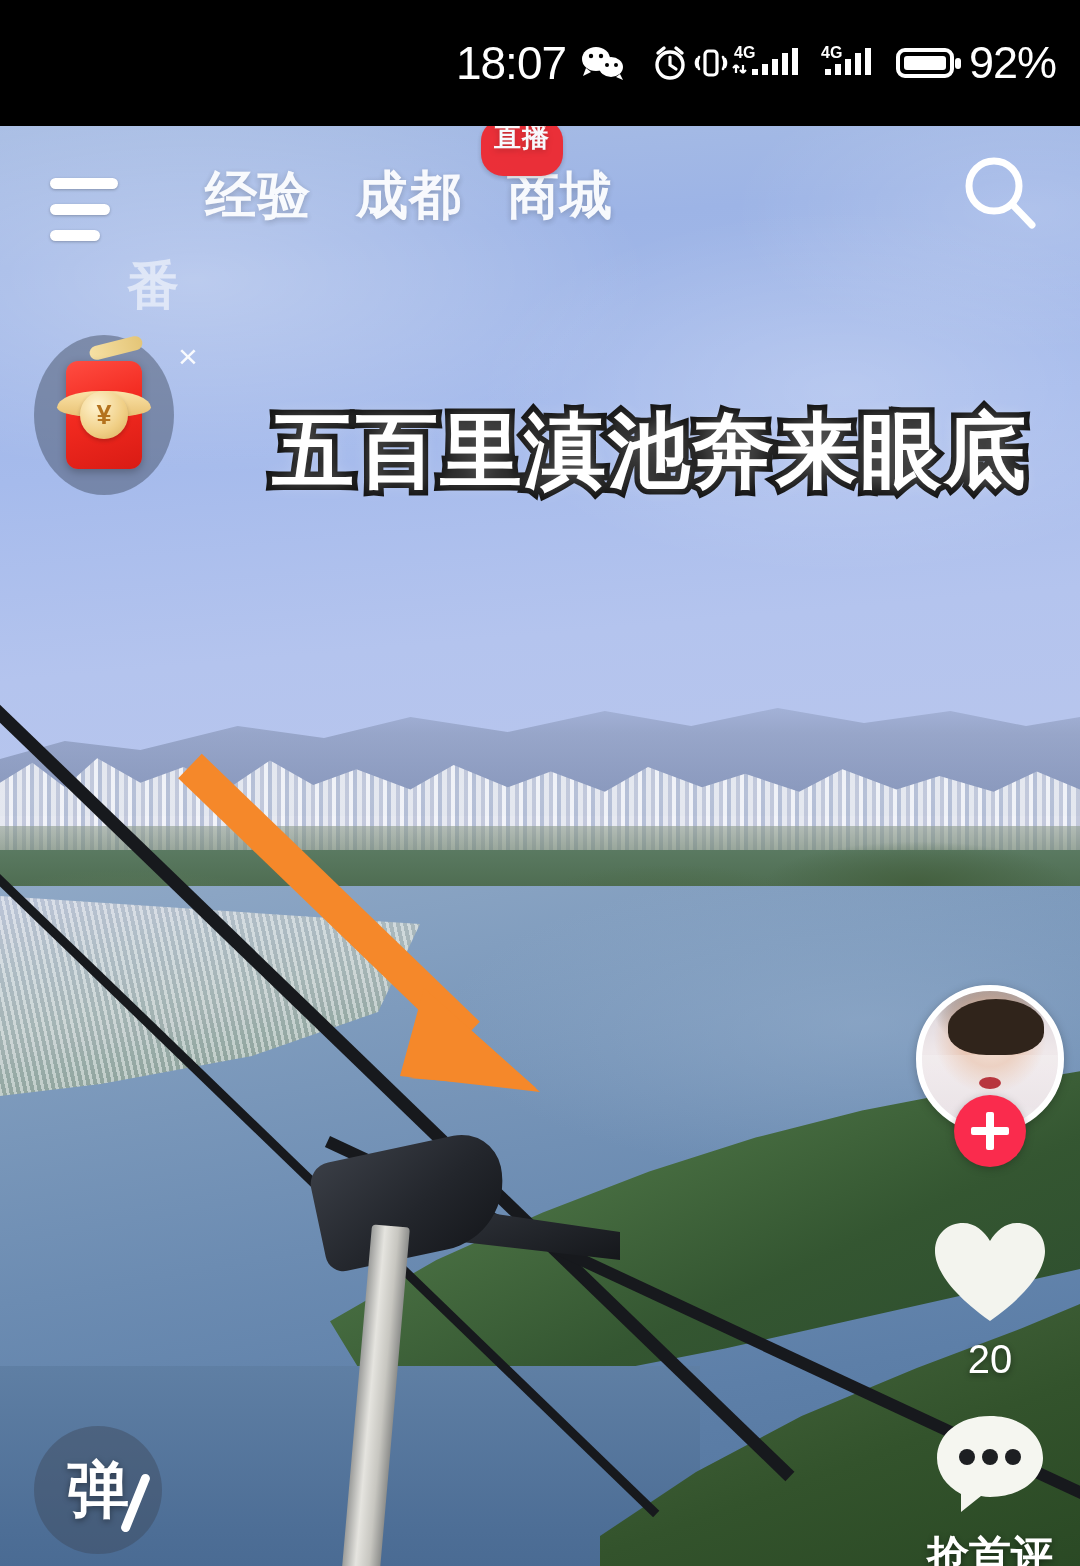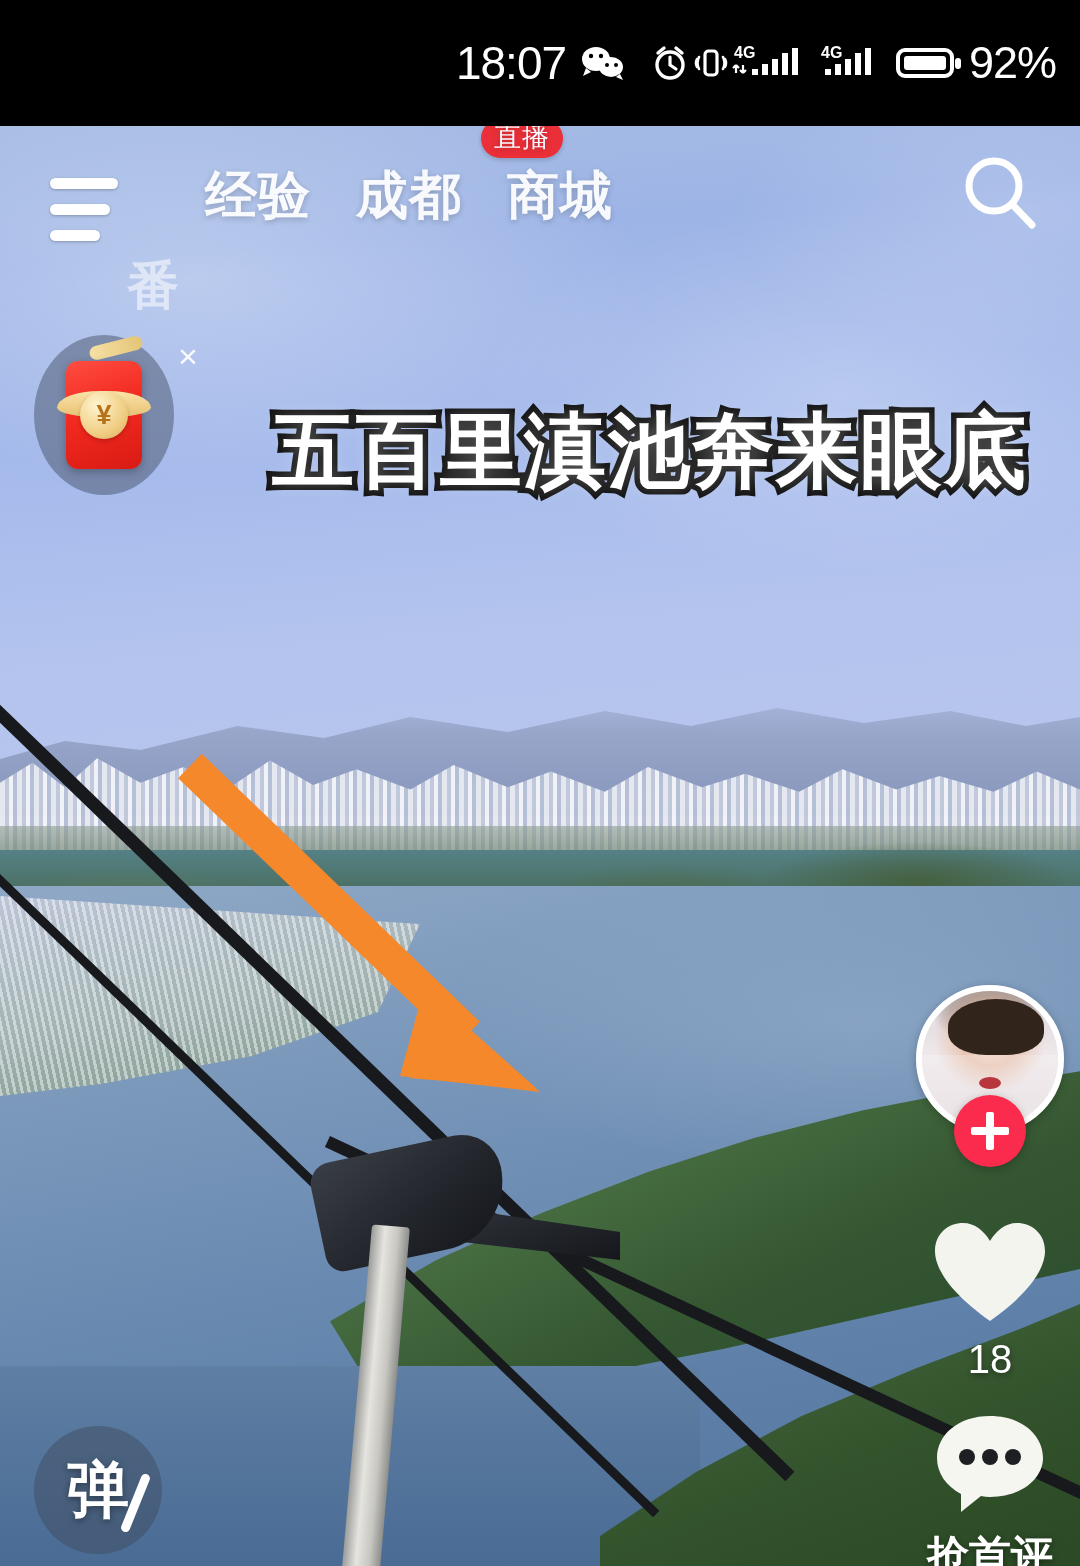--- a/index.html
+++ b/index.html
@@ -6,21 +6,21 @@
   html, body {
     width:1080px; height:1566px;
     background:#000;
     font-family:"Liberation Sans", "DejaVu Sans", sans-serif;
     overflow:hidden;
   }
   #phone {
     position:relative;
     width:1080px; height:1566px;
     overflow:hidden;
-    background:#0369a1;
+    background:#14532d;
   }
 
   
   .statusbar {
     position:absolute; top:0; left:0;
     width:1080px; height:126px;
     background:#000;
     display:flex; align-items:center; justify-content:center;
     z-index:60;
   }
@@ -172,22 +172,22 @@
     opacity:0.92;
   }
   .tab.active { opacity:1; }
   .tab.active .underline {
     position:absolute; left:50%; transform:translateX(-50%);
     bottom:-26px; width:86px; height:9px; border-radius:5px; background:#fff;
   }
   .live-badge {
     position:absolute; top:-42px; left:-26px;
     background:#f1242a; color:#fff;
-    font-size:27px; font-weight:400;
-    padding:5px 13px 7px; border-radius:22px;
+    font-size:27px; font-weight:700;
+    padding:5px 13px 25px; border-radius:22px;
     line-height:1; white-space:nowrap;
     box-shadow:0 2px 5px rgba(0,0,0,0.2);
   }
   .search-btn {
     position:absolute; right:34px; top:50%; transform:translateY(-50%);
   }
 
   
   .redpacket-wrap { position:absolute; top:335px; left:34px; z-index:45; }
   .rp-circle {
@@ -446,21 +446,21 @@
         <div class="av-veil"></div>
         <div class="av-lips"></div>
       </div>
       <div class="follow-btn"></div>
     </div>
 
     <div class="rail-item">
       <svg width="118" height="108" viewBox="0 0 118 108">
         <path d="M59 102 C14 70 4 46 4 32 C4 14 18 4 32 4 C44 4 53 12 59 22 C65 12 74 4 86 4 C100 4 114 14 114 32 C114 46 104 70 59 102 Z" fill="#f3f4ee"></path>
       </svg>
-      <div class="rail-label">18</div>
+      <div class="rail-label">20</div>
     </div>
 
     <div class="rail-item">
       <svg width="118" height="108" viewBox="0 0 118 108">
         <path d="M59 6 C27 6 6 25 6 48 C6 63 15 76 30 84 L30 102 L50 86 C53 86.5 56 87 59 87 C91 87 112 68 112 48 C112 25 91 6 59 6 Z" fill="#f5f6f0"></path>
         <circle cx="36" cy="47" r="8" fill="#1d1f22"></circle>
         <circle cx="59" cy="47" r="8" fill="#1d1f22"></circle>
         <circle cx="82" cy="47" r="8" fill="#1d1f22"></circle>
       </svg>
       <div class="rail-label cn">抢首评</div>

